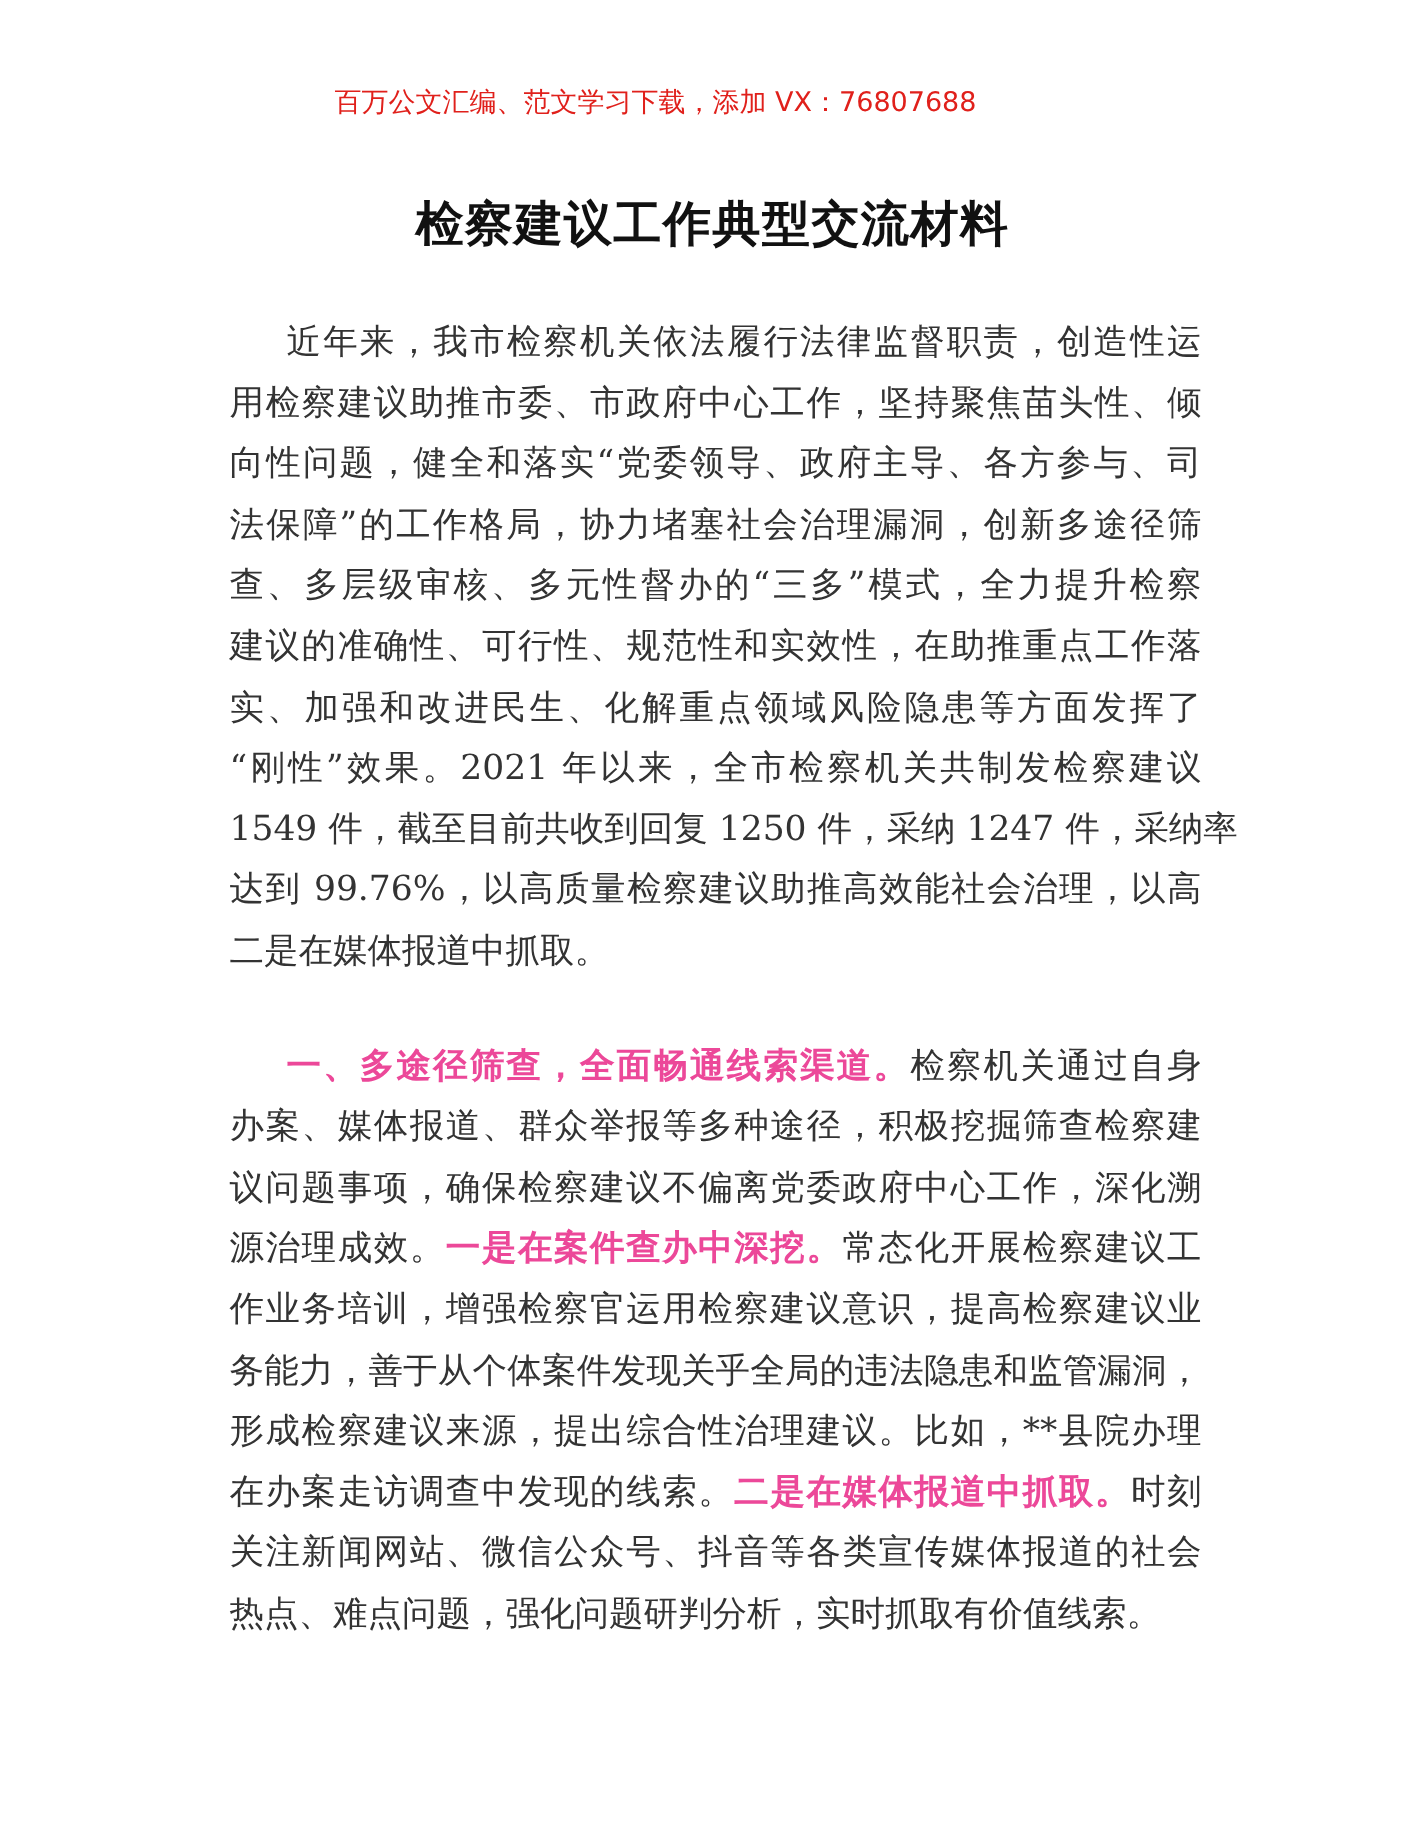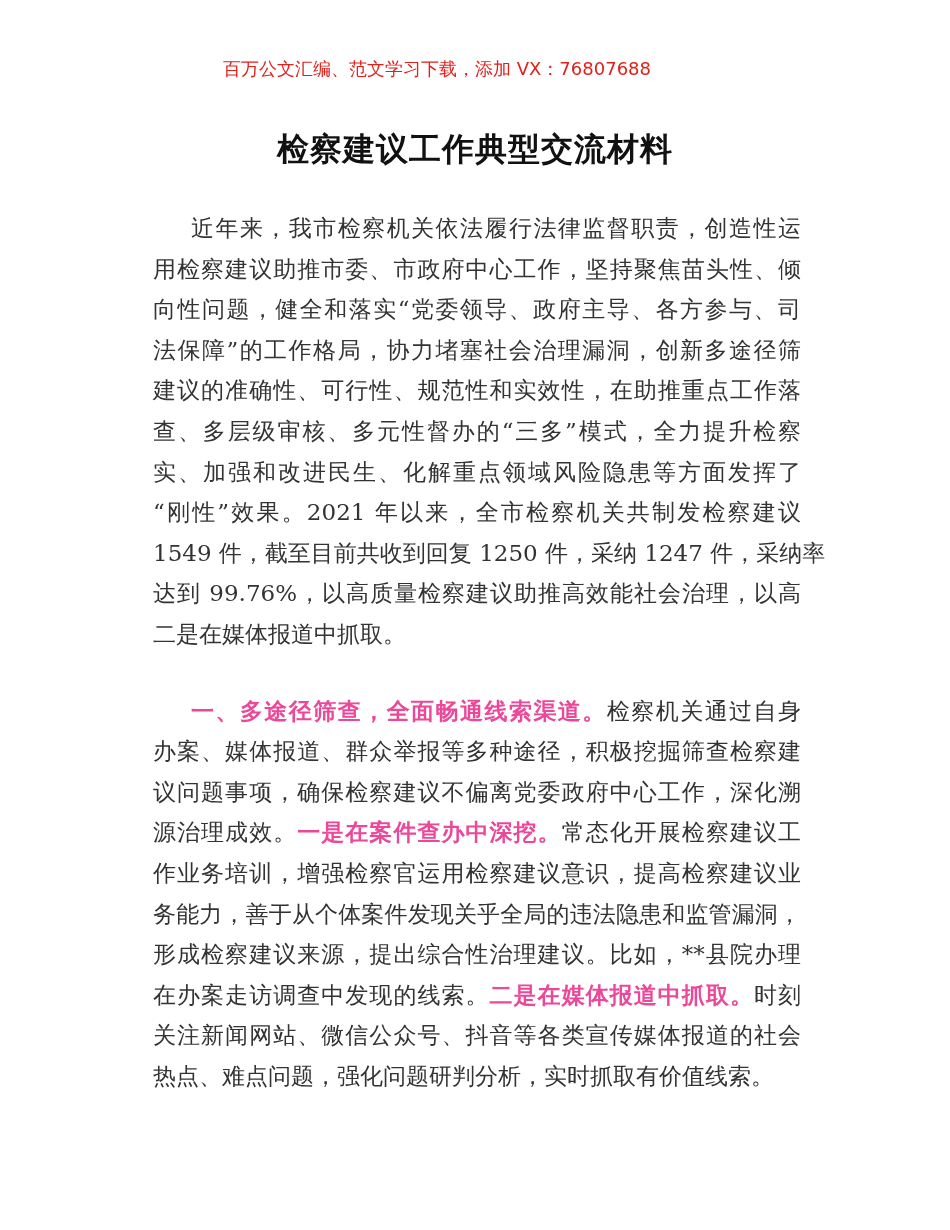--- a/index.html
+++ b/index.html
@@ -81,22 +81,22 @@
 
 <div class="doc-title">检察建议工作典型交流材料</div>
 
 <div class="body-text">
 
   <div class="para">
     <span class="line indent">近年来，我市检察机关依法履行法律监督职责，创造性运</span>
     <span class="line">用检察建议助推市委、市政府中心工作，坚持聚焦苗头性、倾</span>
     <span class="line">向性问题，健全和落实“党委领导、政府主导、各方参与、司</span>
     <span class="line">法保障”的工作格局，协力堵塞社会治理漏洞，创新多途径筛</span>
+    <span class="line">查、多层级审核、多元性督办的“三多”模式，全力提升检察</span>
     <span class="line">建议的准确性、可行性、规范性和实效性，在助推重点工作落</span>
-    <span class="line">查、多层级审核、多元性督办的“三多”模式，全力提升检察</span>
     <span class="line">实、加强和改进民生、化解重点领域风险隐患等方面发挥了</span>
     <span class="line">“刚性”效果。2021 年以来，全市检察机关共制发检察建议</span>
     <span class="line">1549 件，截至目前共收到回复 1250 件，采纳 1247 件，采纳率</span>
     <span class="line">达到 99.76%，以高质量检察建议助推高效能社会治理，以高</span>
     <span class="line last">二是在媒体报道中抓取。</span>
   </div>
 
   <div class="para-gap"></div>
 
   <div class="para">

